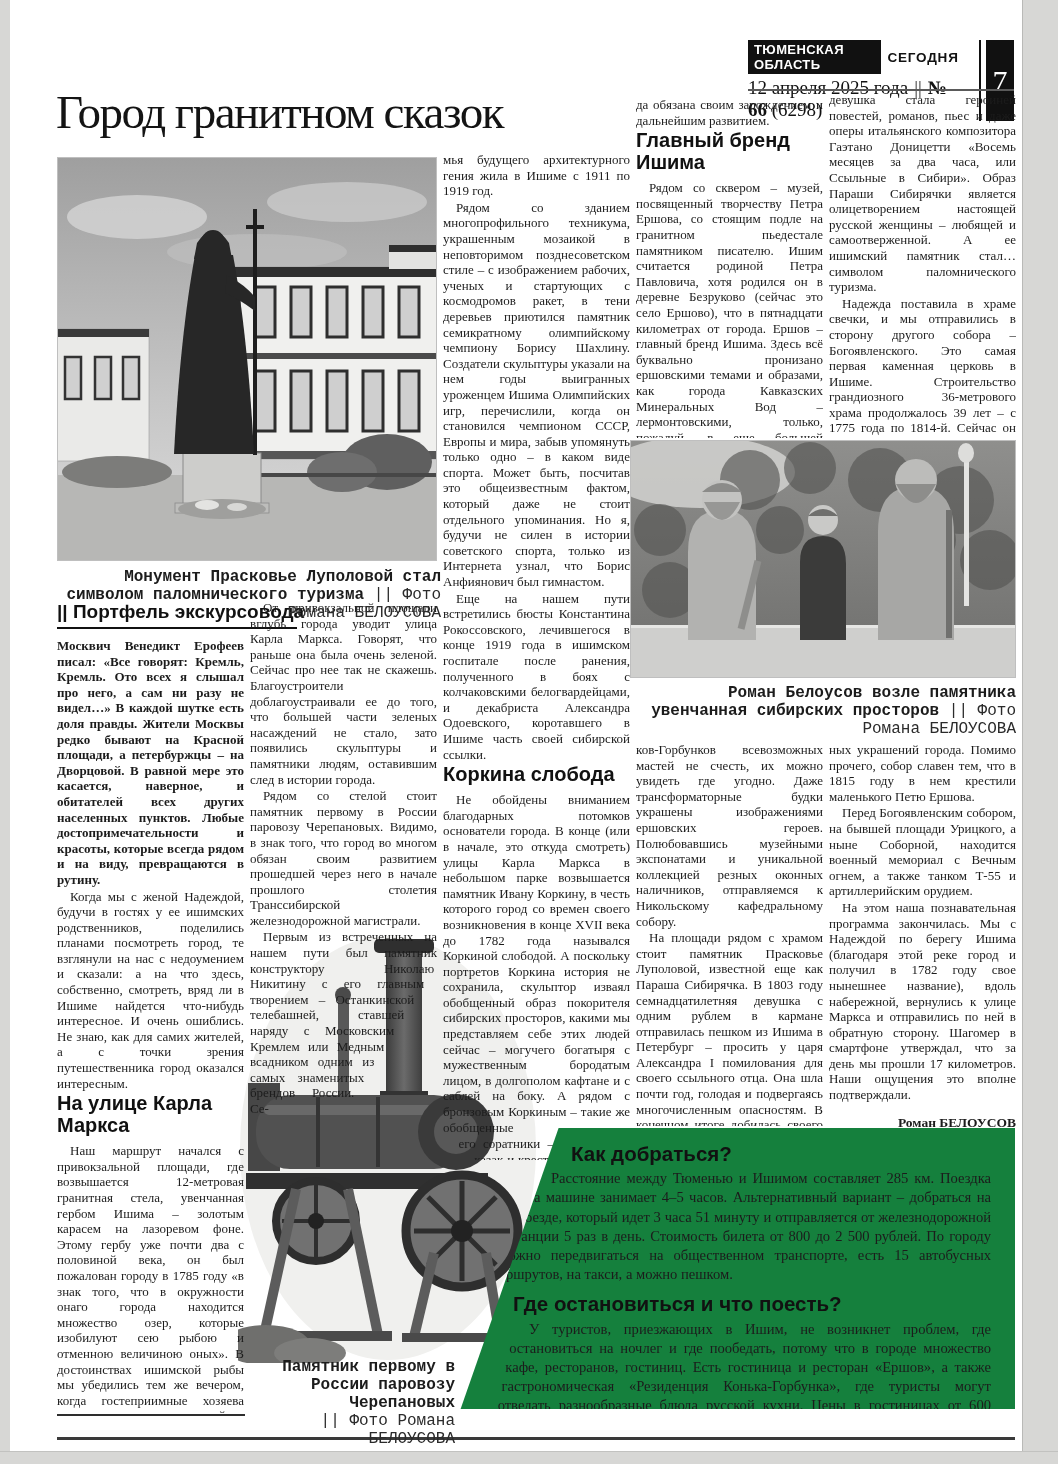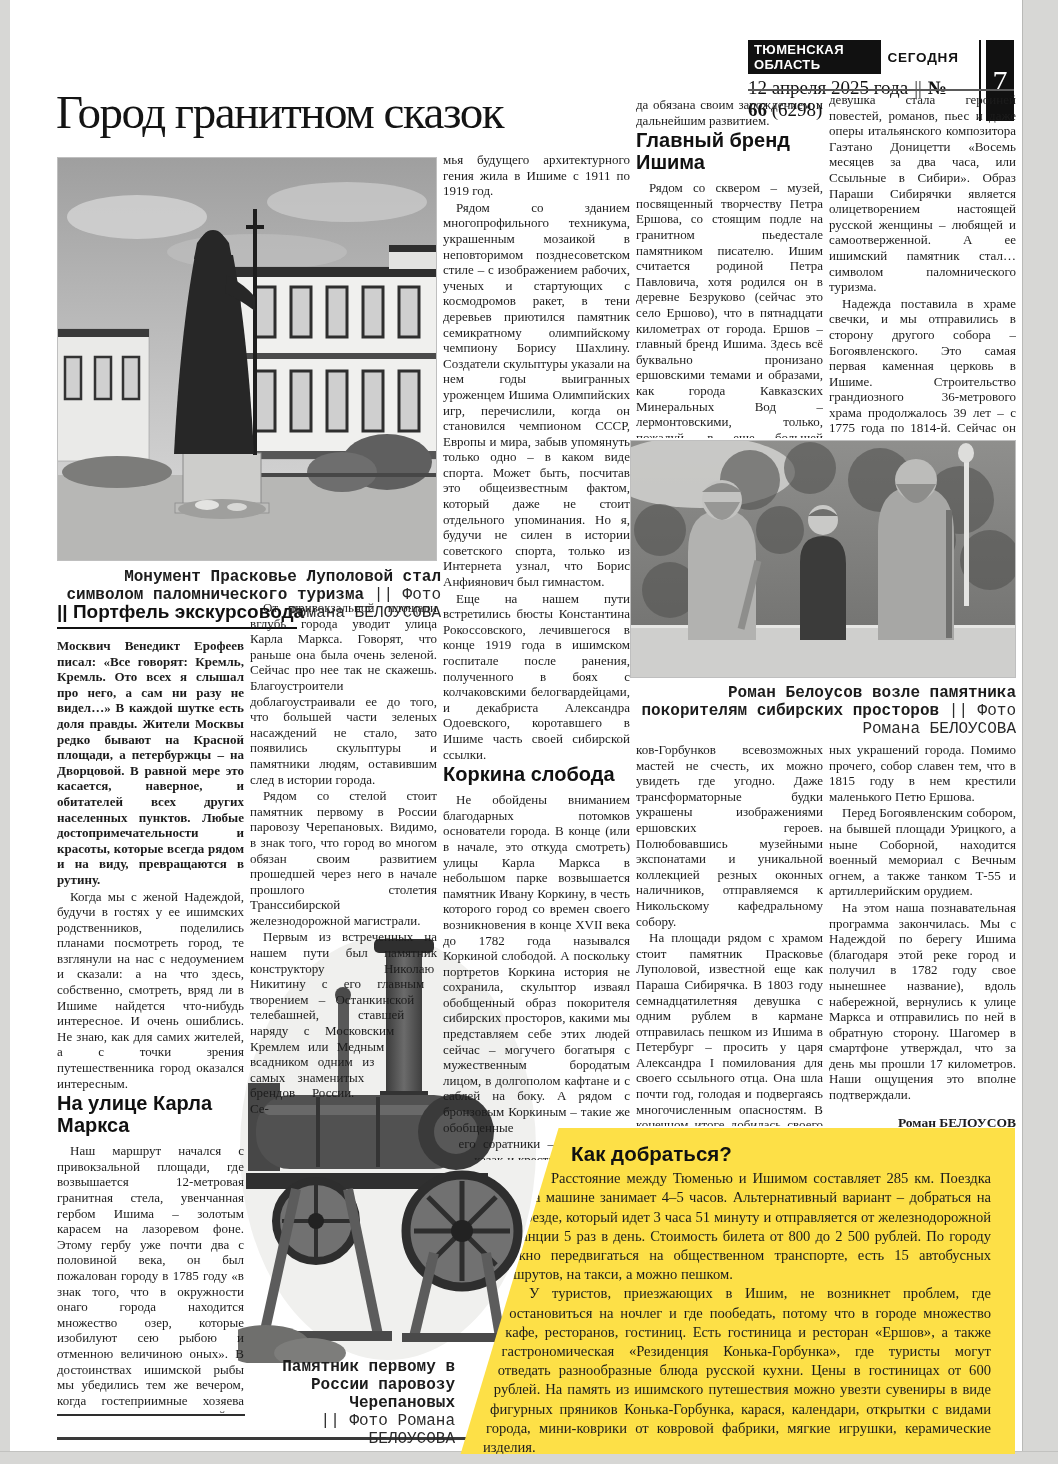--- a/index.html
+++ b/index.html
@@ -66,21 +66,21 @@
   
   .wrapR{float:right;width:118px;height:212px;shape-outside:polygon(100% 20%,8% 100%,100% 100%);}
   .wrapL{float:left;width:80px;height:80px;shape-outside:polygon(0 0,100% 100%,0 100%);}
 
   
   .rule{position:absolute;background:#2e2e2e;}
   .col1-end-rule{left:57px;top:1414px;width:188px;height:2px;}
   .bottom-rule{left:57px;top:1437px;width:958px;height:3px;background:#3a3a3a;}
 
   
-  .infobox{position:absolute;left:455px;top:1128px;width:560px;height:326px;background:#fde047;
+  .infobox{position:absolute;left:455px;top:1128px;width:560px;height:281px;background:#15803d;
     clip-path:polygon(18.5% 0,100% 0,100% 100%,1% 100%);z-index:3;
     font-size:14.6px;line-height:19.2px;text-align:justify;color:#1c1c1c;}
   .infobox-inner{padding:16px 24px 0 28px;}
   .box-h{font-family:"Liberation Sans",sans-serif;font-weight:bold;font-size:20.5px;margin:0 0 6px 0;text-align:left;color:#111;}
   .box-h1{margin-left:88px;}
   .box-h2{margin-left:30px;margin-top:10px;}
   .infobox p{margin:0;text-indent:16px;}
   .slant{float:left;shape-outside:polygon(0 0,100% 0,0 100%);}
   .s1{width:52px;height:112px;}
   .s2{width:30px;height:150px;}
@@ -270,21 +270,21 @@
       <path d="M248,200 L248,92 Q248,46 286,46 Q324,46 324,94 L324,200 Z" fill="#a7a7a5"></path>
       <circle cx="286" cy="40" r="21" fill="#bcbcba"></circle>
       <path d="M266,44 Q286,82 306,44 Z" fill="#8d8d8b"></path>
       <rect x="316" y="70" width="6" height="128" fill="#70706e"></rect>
     </g>
     <rect x="0.5" y="0.5" width="385" height="237" fill="none" stroke="#bfbfbf" stroke-width="1"></rect>
   </svg>
 </div>
 
 <div class="caption" id="statues-caption">
-  <span class="cap-title">Роман Белоусов возле памятника покорителям сибирских просторов</span>
+  <span class="cap-title">Роман Белоусов возле памятника увенчанная сибирских просторов</span>
   <span class="cap-credit">|| Фото Романа БЕЛОУСОВА</span>
 </div>
 
 <div class="col" id="col4b">
   <p class="noindent">ков-Горбунков всевозможных мастей не счесть, их можно увидеть где угодно. Даже трансформаторные будки украшены изображениями ершовских героев. Полюбовавшись музейными экспонатами и уникальной коллекцией резных оконных наличников, отправляемся к Никольскому кафедральному собору.</p>
   <p>На площади рядом с храмом стоит памятник Прасковье Луполовой, известной еще как Параша Сибирячка. В 1803 году семнадцатилетняя девушка с одним рублем в кармане отправилась пешком из Ишима в Петербург – просить у царя Александра I помилования для своего ссыльного отца. Она шла почти год, голодая и подвергаясь многочисленным опасностям. В конечном итоге добилась своего – отца помиловали. О ее подвиге много писали в прессе, как отечественной, так и зарубежной, а сама</p>
 </div>
 
 <div class="col" id="col5b">
   <p class="noindent">ных украшений города. Помимо прочего, собор славен тем, что в 1815 году в нем крестили маленького Петю Ершова.</p>
@@ -355,19 +355,20 @@
 <div class="caption" id="loco-caption">
   <span class="cap-title">Памятник первому в России паровозу Черепановых</span><br>
   <span class="cap-credit">|| Фото Романа БЕЛОУСОВА</span>
 </div>
 
 <div class="infobox">
   <div class="infobox-inner">
     <div class="box-h box-h1">Как добраться?</div>
     <div class="slant s1"></div>
     <p>Расстояние между Тюменью и Ишимом составляет 285 км. Поездка на машине занимает 4–5 часов. Альтернативный вариант – добраться на поезде, который идет 3 часа 51 минуту и отправляется от железнодорожной станции 5 раз в день. Стоимость билета от 800 до 2 500 рублей. По городу можно передвигаться на общественном транспорте, есть 15 автобусных маршрутов, на такси, а можно пешком.</p>
+    <div class="box-h box-h2">Где остановиться и что поесть?</div>
     <div class="slant s2"></div>
     <p>У туристов, приезжающих в Ишим, не возникнет проблем, где остановиться на ночлег и где пообедать, потому что в городе множество кафе, ресторанов, гостиниц. Есть гостиница и ресторан «Ершов», а также гастрономическая «Резиденция Конька-Горбунка», где туристы могут отведать разнообразные блюда русской кухни. Цены в гостиницах от 600 рублей. На память из ишимского путешествия можно увезти сувениры в виде фигурных пряников Конька-Горбунка, карася, календари, открытки с видами города, мини-коврики от ковровой фабрики, мягкие игрушки, керамические изделия.</p>
   </div>
 </div>
 
 <div class="rule col1-end-rule"></div>
 <div class="rule bottom-rule"></div>
 
 </body></html>

